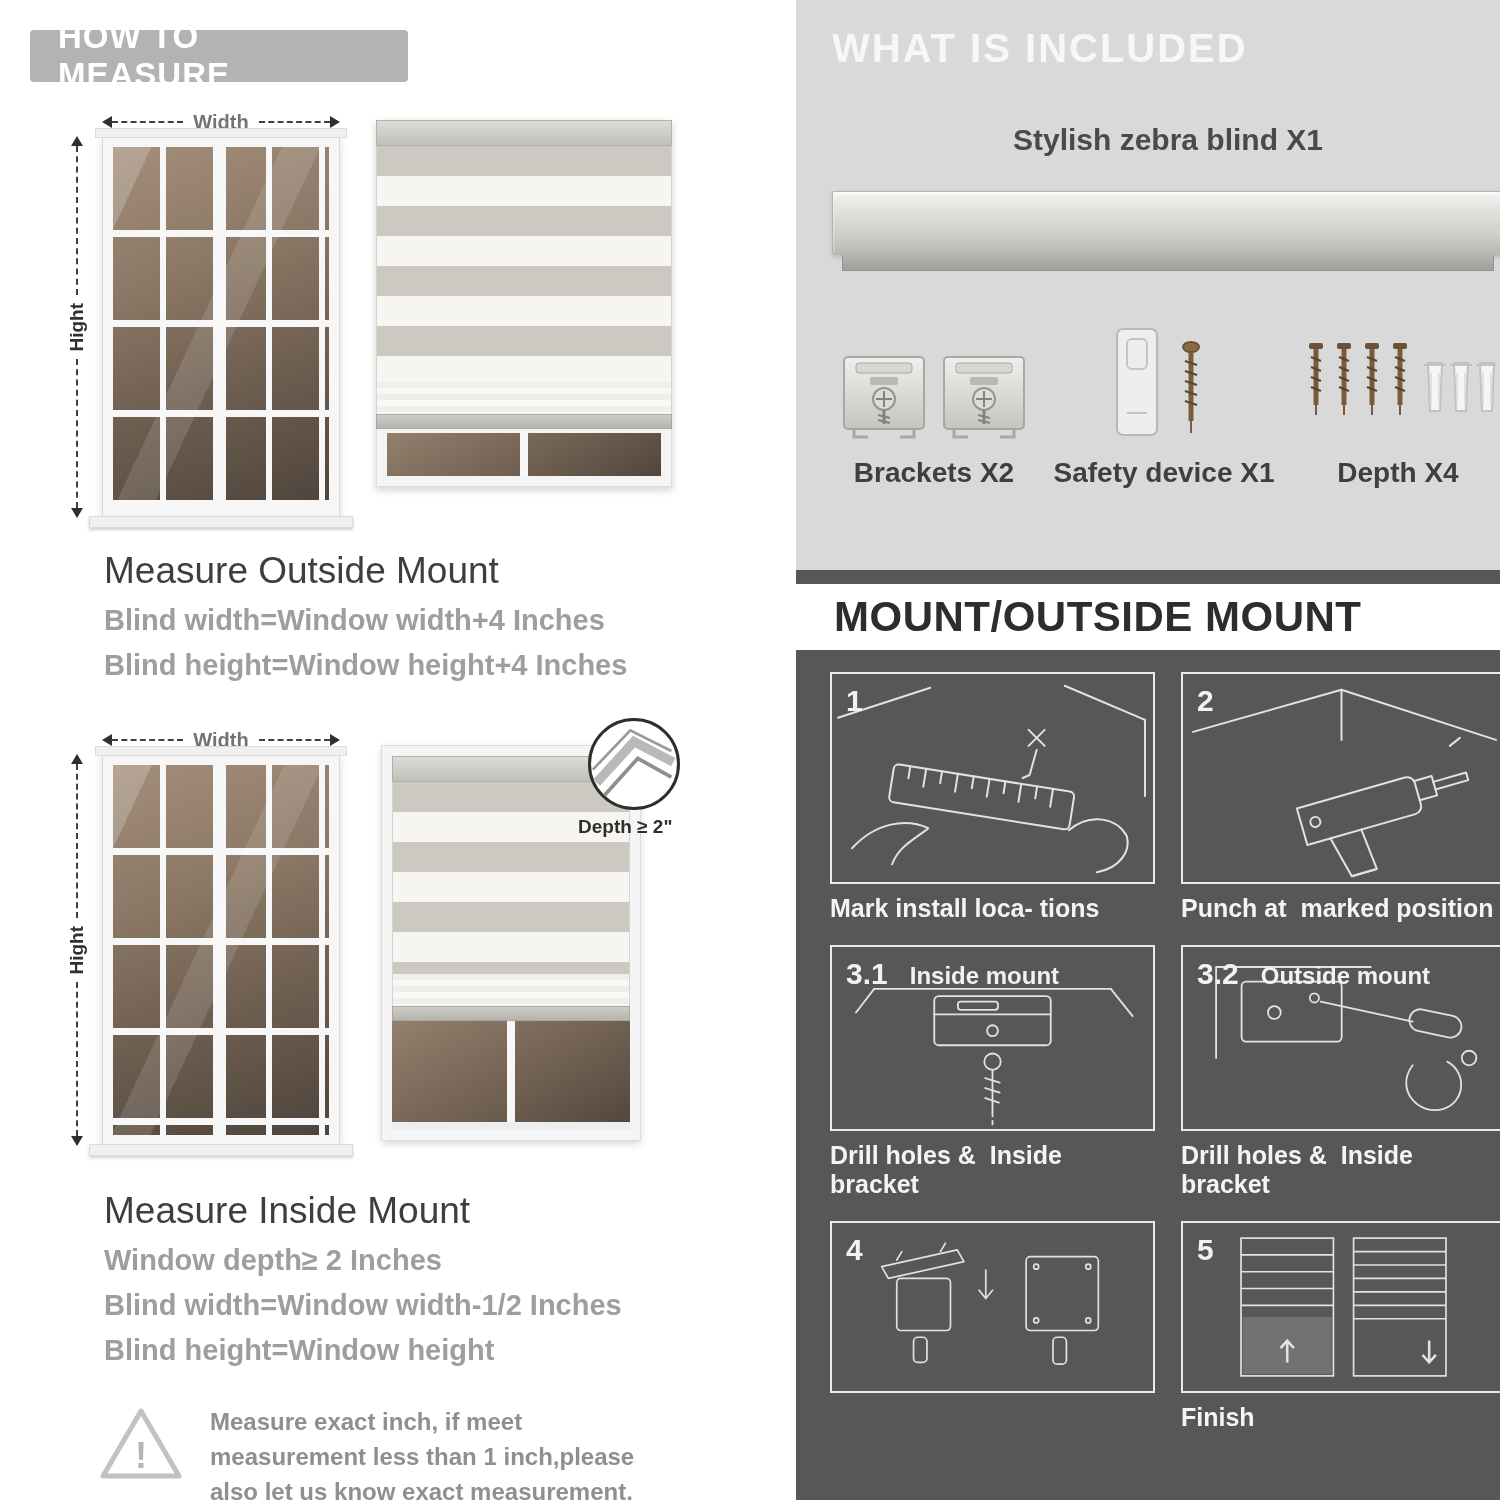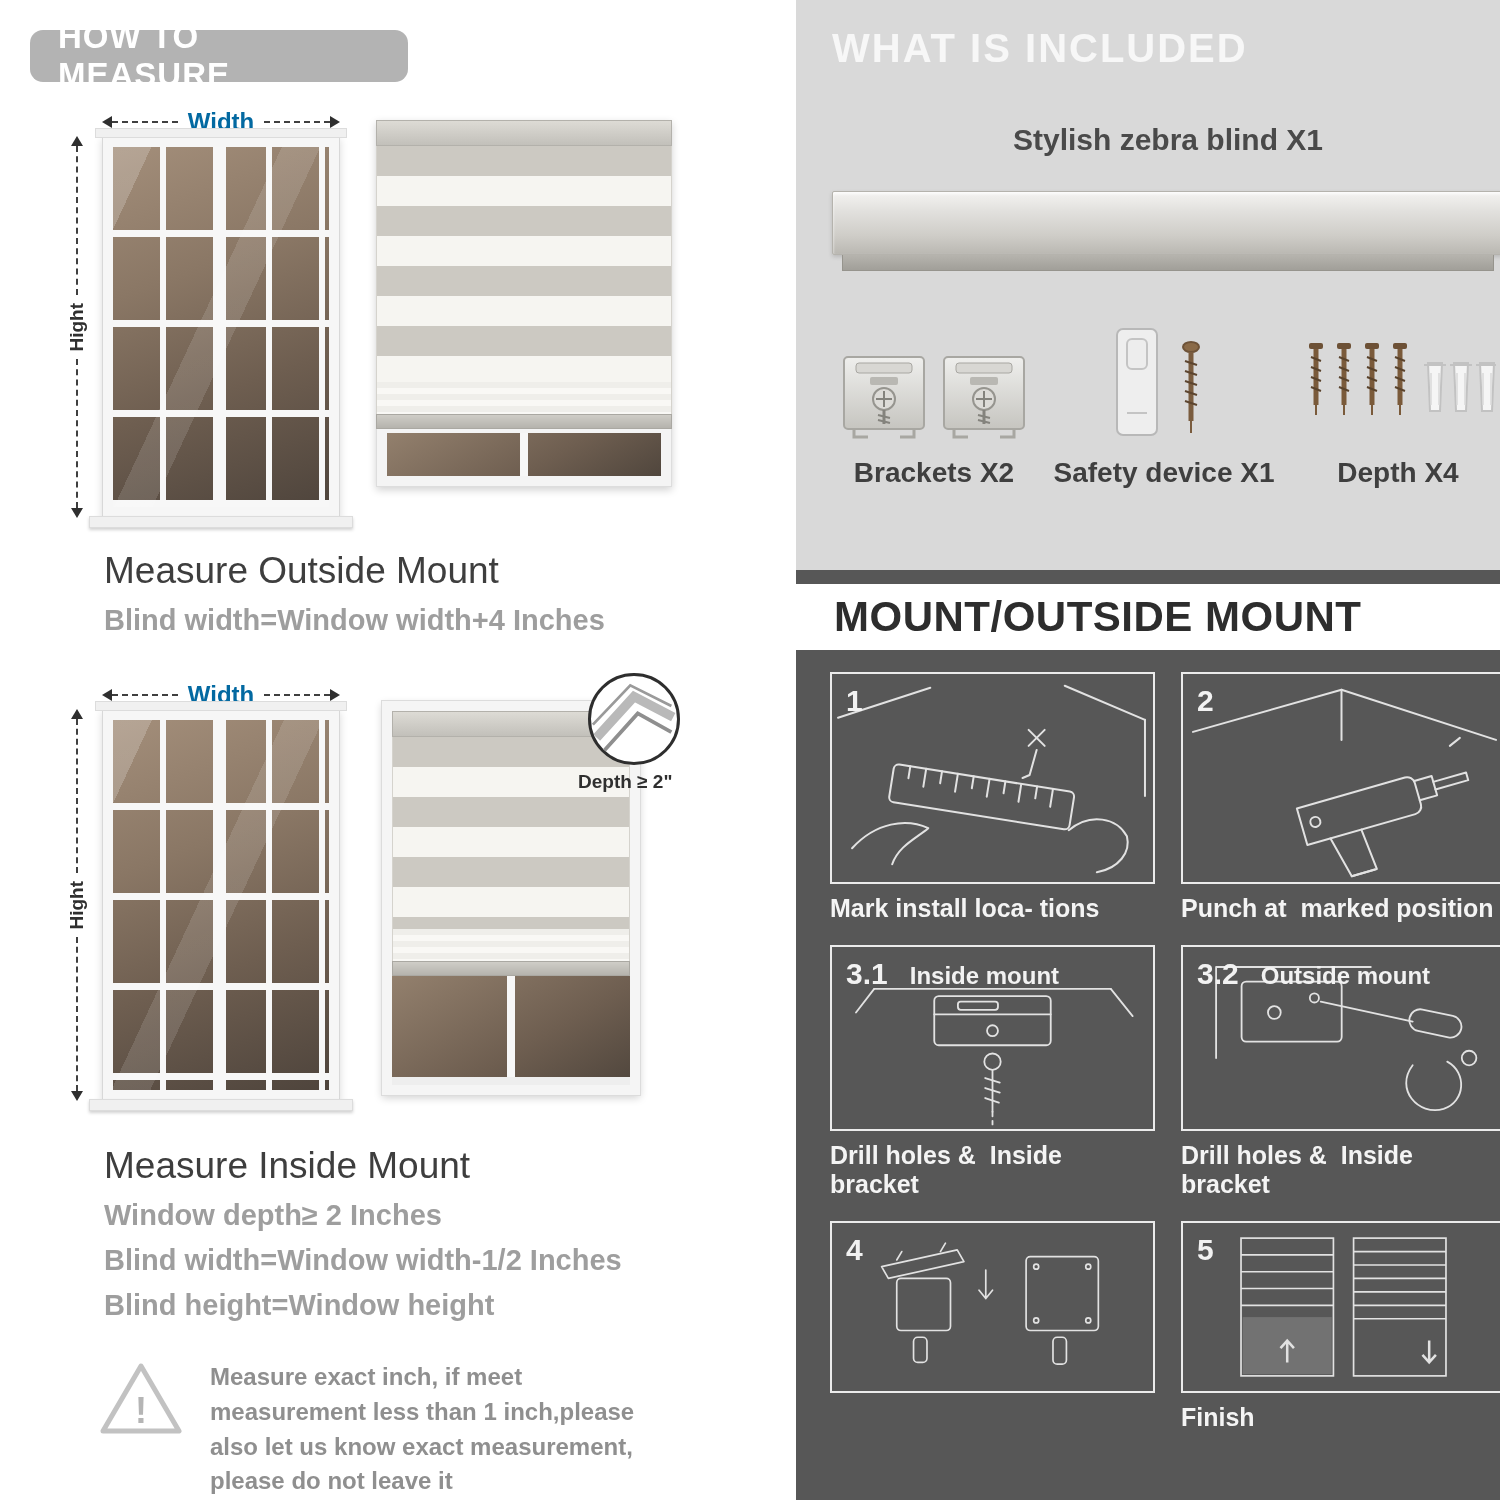--- a/index.html
+++ b/index.html
@@ -1,31 +1,31 @@
 <!DOCTYPE html>
 <html><head>
 <meta charset="utf-8">
 <style>
   * { margin:0; padding:0; box-sizing:border-box; }
   body { font-family:"Liberation Sans", sans-serif; background:#fff; }
   .canvas { position:relative; width:1500px; height:1500px; background:#fff; overflow:hidden; }
 
   
   .left { position:absolute; left:0; top:0; width:748px; height:1500px; background:#fff; padding:30px; }
-  .pill { width:378px; height:52px; background:#b3b3b3; border-radius:13px; display:flex; align-items:center; padding:0 28px; }
+  .pill { width:378px; height:52px; background:#b3b3b3; border-radius:4px; display:flex; align-items:center; padding:0 28px; }
   .pill span { color:#fff; font-weight:bold; font-size:33px; letter-spacing:1px; }
 
   .fig { position:relative; margin-top:26px; }
   .fig1 { height:424px; }
   .fig2 { height:446px; margin-top:44px; }
 
   
   .dim-h { position:absolute; display:flex; align-items:center; height:24px; }
   .hline { flex:1; border-top:2px dashed #3f3f3f; }
-  .dim-label { padding:0 10px; font-size:24px; font-weight:bold; color:#0369a1; }
+  .dim-label { padding:0 10px; font-size:20px; font-weight:bold; color:#737373; }
   .ah { width:0; height:0; border-top:6px solid transparent; border-bottom:6px solid transparent; }
   .ah.l { border-right:10px solid #2f2f2f; }
   .ah.r { border-left:10px solid #2f2f2f; }
   .dim-v { position:absolute; display:flex; flex-direction:column; align-items:center; width:26px; }
   .vline { flex:1; border-left:2px dashed #3f3f3f; }
   .dim-label-v { writing-mode:vertical-rl; transform:rotate(180deg); font-size:19px; font-weight:bold; color:#2f2f2f; padding:8px 0; }
   .av { width:0; height:0; border-left:6px solid transparent; border-right:6px solid transparent; }
   .av.u { border-bottom:10px solid #2f2f2f; }
   .av.d { border-top:10px solid #2f2f2f; }
 
@@ -138,20 +138,21 @@
         <div class="b-sheer"></div>
         <div class="b-rail-bot"></div>
         <div class="b-peek">
             <div class="peek-glass"></div>
           </div>
       </div>
     </div>
 
     <h2 class="h-measure">Measure Outside Mount</h2>
     <p class="p-measure">Blind width=Window width+4 Inches</p>
+    <p class="p-measure">Blind height=Window height+4 Inches</p>
 
     <div class="fig fig2">
       <div class="dim-h" style="left:72px; top:2px; width:238px;">
         <span class="ah l"></span>
         <span class="hline"></span>
         <span class="dim-label">Width</span>
         <span class="hline"></span>
         <span class="ah r"></span>
       </div>
       <div class="dim-v" style="left:34px; top:28px; height:392px;">

